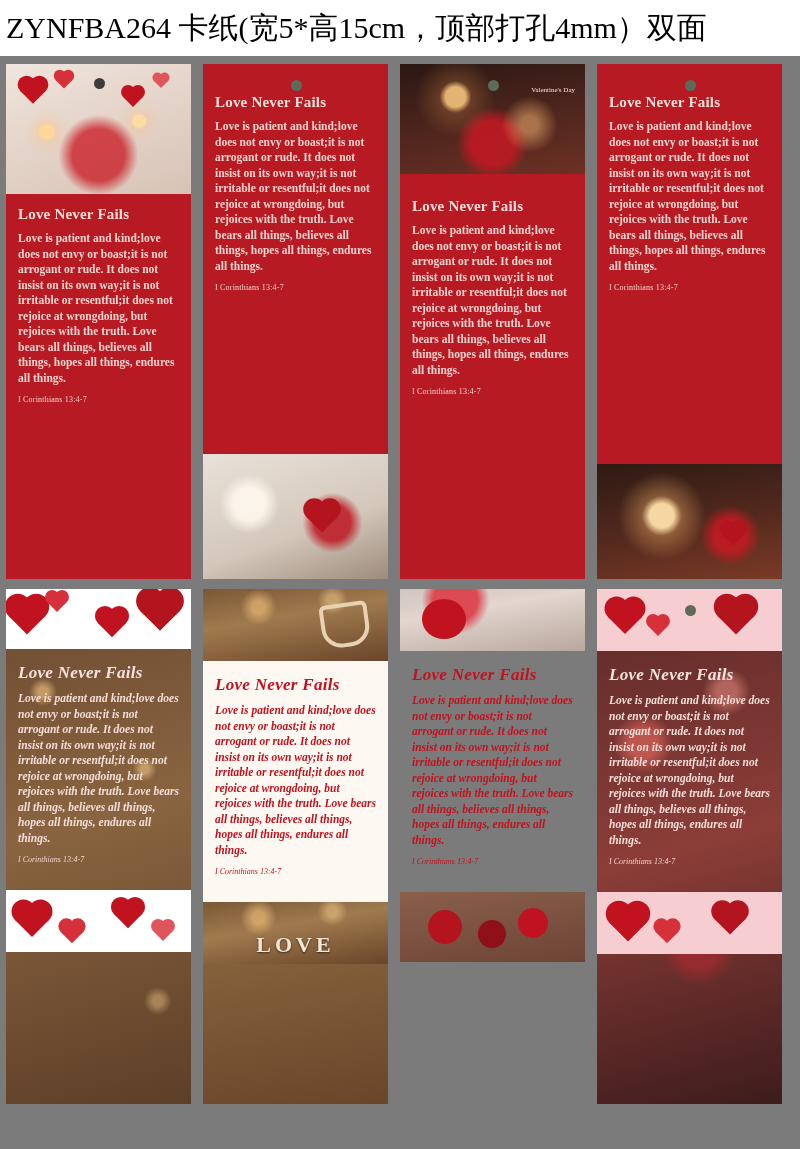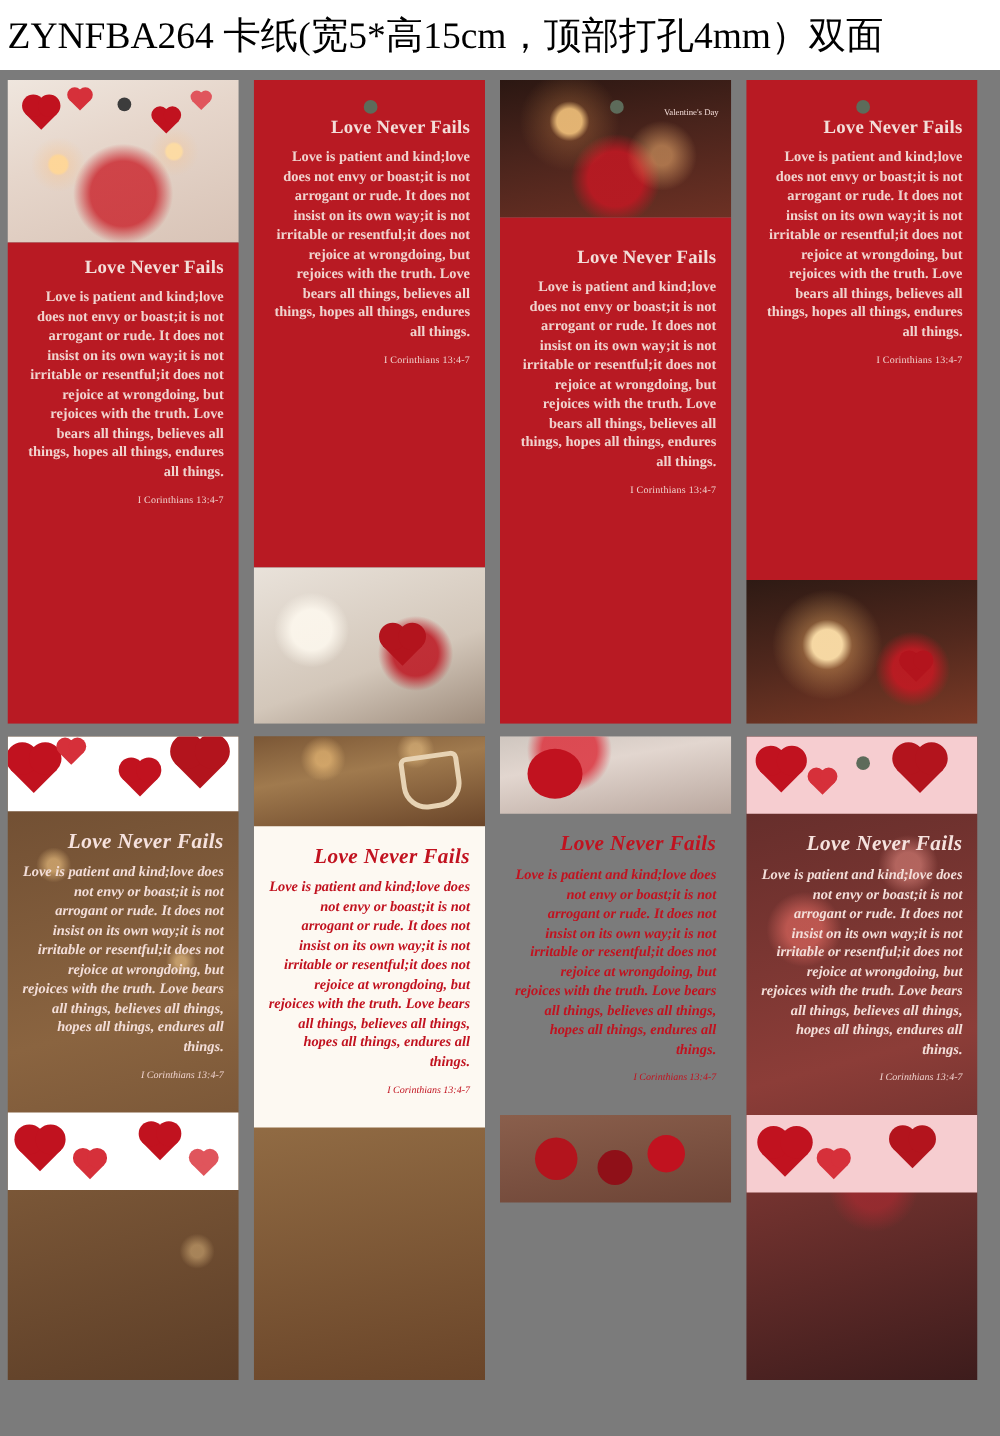--- a/index.html
+++ b/index.html
@@ -73,21 +73,21 @@
     margin-left: -5px;
     top: 16px;
     z-index: 5;
   }
   .panel {
     position: relative;
     background: #b81a23;
     flex: 1 1 auto;
     padding: 8px 12px 26px 12px;
     box-sizing: border-box;
-    text-align: right;
+    text-align: left;
     color: #f6d9d4;
   }
   .title {
     font-family: "Liberation Serif", serif;
     font-weight: bold;
     font-size: 15px;
     color: #f3ded9;
     margin: 4px 0 8px 0;
     letter-spacing: .2px;
   }
@@ -335,20 +335,23 @@
     <div class="card">
       <div class="bm bg-love-wood">
         <div class="photo bg-love-wood" style="height:72px;position:relative">
           <div style="position:absolute;left:118px;top:14px;width:40px;height:36px;border:4px solid #e7d3b4;border-radius:6px 6px 20px 20px;transform:rotate(-8deg)"></div>
         </div>
         <div class="panel panel-white" style="flex:1;background:#fdf9f2;padding-top:14px">
           <div class="title-script">Love Never Fails</div>
           <div class="verse-script" style="margin-top:8px">Love is patient and kind;love does not envy or boast;it is not arrogant or rude. It does not insist on its own way;it is not irritable or resentful;it does not rejoice at wrongdoing, but rejoices with the truth. Love bears all things, believes all things, hopes all things, endures all things.</div>
           <div class="ref-script">I Corinthians 13:4-7</div>
         </div>
+        <div class="photo bg-love-wood" style="height:62px;position:relative">
+          <div class="loveword">LOVE</div>
+        </div>
       </div>
     </div>
 
     <div class="card">
       <div class="bm">
         <div class="photo bg-pinkdesk" style="height:62px;position:relative">
           <div style="position:absolute;left:22px;top:10px;width:44px;height:40px;border-radius:50%;background:#c1121f"></div>
         </div>
         <div class="panel panel-white bg-pinkpanel" style="flex:1;padding-top:14px">
           <div class="title-script">Love Never Fails</div>

